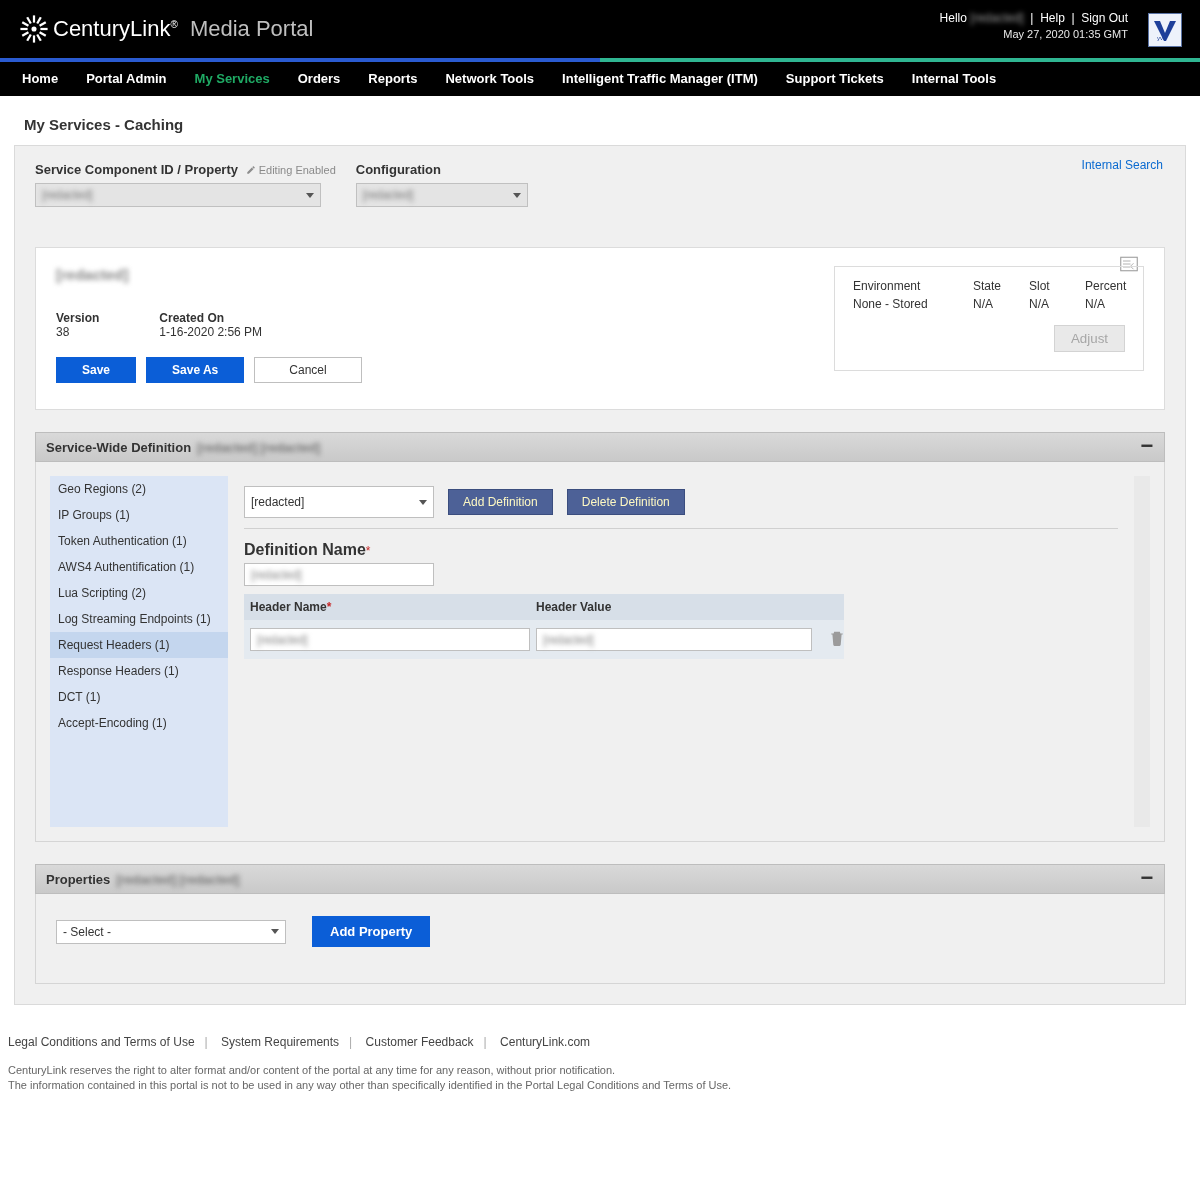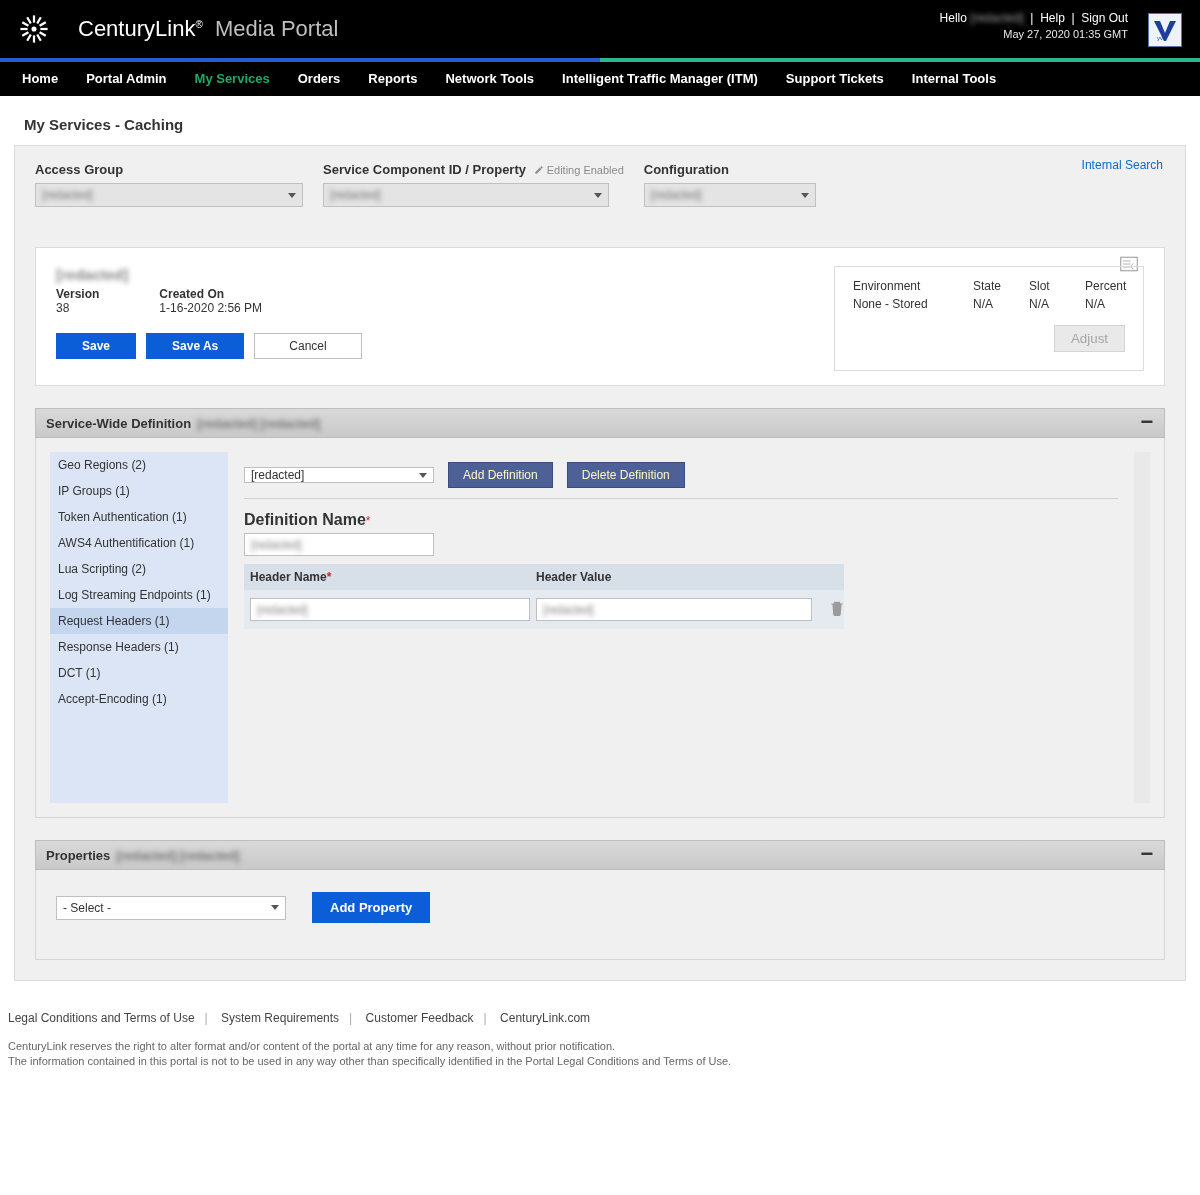--- a/index.html
+++ b/index.html
@@ -1,20 +1,20 @@
 <!DOCTYPE html>
 <html><head>
 <meta charset="utf-8">
 <style>
   * { box-sizing: border-box; margin: 0; padding: 0; }
   body { font-family: Arial, Helvetica, sans-serif; font-size: 12px; color: #333; background: #fff; width: 1200px; }
 
   
   .topbar { background: #000; height: 58px; display: flex; align-items: center; padding: 0 18px; color: #fff; position: relative; }
-  .logo-wrap { display: flex; align-items: center; gap: 28px; }
+  .logo-wrap { display: flex; align-items: center; gap: 3px; }
   .burst { width: 32px; height: 32px; border-radius: 50%; position: relative; }
   .brand { font-size: 22px; color: #fff; }
   .brand .tm { font-size: 10px; vertical-align: super; }
   .brand .sub { color: #bfbfbf; font-weight: 300; margin-left: 6px; }
   .top-right { position: absolute; right: 18px; top: 10px; text-align: right; font-size: 12px; }
   .top-right .row1 { margin-bottom: 3px; }
   .top-right a { color: #fff; text-decoration: none; }
   .top-right .name { color:#9c9c9c; filter: blur(2.5px); }
   .top-right .ts { font-size: 11px; color: #e8e8e8; }
   .top-right-block { display:flex; align-items:flex-start; }
@@ -38,21 +38,21 @@
   .selector-col .lbl { font-weight: bold; font-size: 13px; margin-bottom: 6px; display:block; }
   .selector-col .lbl .enabled { font-weight: normal; color: #8a8a8a; font-size: 11px; margin-left:4px;}
   .dropdown { background: #e4e4e4; border: 1px solid #c0c0c0; height: 24px; display:flex; align-items:center; justify-content:space-between; padding: 0 6px; color:#9c9c9c; cursor:pointer;}
   .dropdown .caret { width:0; height:0; border-left:4px solid transparent; border-right:4px solid transparent; border-top:5px solid #555; }
   .dropdown .blurv { filter: blur(2.5px); color:#7a7a7a; letter-spacing:-0.3px; }
   .w1 { width: 268px; } .w2 { width: 286px; } .w3 { width: 172px; }
 
   .cfg-box { background: #fff; border: 1px solid #dcdcdc; margin-top: 40px; padding: 18px 20px 26px 20px; position:relative; }
   .cfg-title { font-size: 15px; font-weight: bold; color:#888; filter: blur(2.5px); margin-bottom: 4px;}
   .meta-row { display:flex; gap: 60px; margin-top: 2px; }
-  .meta-col .mlbl { font-weight:bold; font-size:12px; }
+  .meta-col .mlbl { font-weight:bold; font-size:12px;margin-top:24px; }
   .btn-row { display:flex; gap: 10px; margin-top: 18px; }
   .btn { height: 26px; padding: 0 26px; border:none; cursor:pointer; font-size:12px; font-weight:bold; }
   .btn-primary { background:#0b5ed7; color:#fff; }
   .btn-default { background:#fff; color:#333; border:1px solid #bfbfbf; font-weight:normal; padding:0 34px; }
 
   .env-box { position:absolute; right: 20px; top: 18px; border:1px solid #dcdcdc; padding: 12px 18px 18px 18px; width: 310px; }
   .env-grid { display:grid; grid-template-columns: 110px 46px 46px 60px; gap: 4px 10px; font-size:12px;}
   .env-grid .h { font-weight:normal; }
   .adjust-btn { background:#e9e9e9; color:#a6a6a6; border:1px solid #d3d3d3; padding: 5px 16px; margin-top: 14px; float:right; cursor:default;}
   .note-icon-real { position:absolute; right: 26px; top: 8px; color:#9a9a9a; }
@@ -63,21 +63,21 @@
   .section-bar .collapse { position:absolute; right:10px; font-size:22px; line-height:10px; font-weight:bold; color:#333; height:12px; width:14px; text-align:center; cursor:pointer;}
 
   .section-body { border:1px solid #d5d5d5; border-top:none; background:#f0f0f0; padding: 14px; display:flex; min-height: 380px; position:relative;}
   .sidemenu { width: 178px; background:#dbe5f5; }
   .sidemenu .item { padding: 6px 8px; font-size:12px; color:#333; cursor:pointer; }
   .sidemenu .item.active { background:#c4d6ee; }
 
   .def-pane { flex:1; background:#f0f0f0; padding: 10px 16px 10px 16px; position:relative; border-right: 16px solid #e9e9e9; }
 
   .def-top { display:flex; gap: 14px; align-items:center; margin-bottom: 6px;}
-  .select-white { background:#fff; border:1px solid #bfbfbf; height:16px; width: 190px; display:flex; align-items:center; justify-content:space-between; padding: 0 6px; cursor:pointer;gap:29px;}
+  .select-white { background:#fff; border:1px solid #bfbfbf; height:32px; width: 190px; display:flex; align-items:center; justify-content:space-between; padding: 0 6px; cursor:pointer;gap:29px;}
   .select-white .caret { width:0; height:0; border-left:4px solid transparent; border-right:4px solid transparent; border-top:5px solid #555; }
   .btn-slate { background:#4d6197; color:#fef9c3; border:1px solid #3b4d7e; padding: 5px 14px; font-size:12px; cursor:pointer;}
   .hr { border:none; border-top:1px solid #d0d0d0; margin: 10px 0 12px 0; }
 
   .form-lbl { font-weight:bold; font-size:16px; }
   .req { color:#c62828; }
   .txtin { background:#fff; border:1px solid #bfbfbf; height:23px; padding:0 6px; display:flex; align-items:center; }
   .txtin .blurv { filter: blur(2.5px); color:#888; letter-spacing:-0.3px;}
 
   .add-right { display:flex; justify-content:flex-end; margin: 28px 168px 0 0; }
@@ -187,27 +187,20 @@
   <a>Internal Tools</a>
 </div>
 
 <div class="page">
   <div class="page-title">My Services - Caching</div>
 
   <div class="panel">
     <span class="internal-link">Internal Search</span>
 
     <div class="selector-row">
-      <div class="selector-col">
-        <span class="lbl">Access Group</span>
-        <div class="dropdown w1">
-          <span class="blurv">[redacted]</span>
-          <span class="caret"></span>
-        </div>
-      </div>
       <div class="selector-col">
         <span class="lbl">
           <span>Service Component ID / Property</span>
           <span class="enabled">
             <svg style="vertical-align:-1px" width="10" height="10" viewBox="0 0 24 24">
                 <path fill="#8d8d8d" d="M3 17.25V21h3.75L17.81 9.94l-3.75-3.75L3 17.25zM20.71 7.04a1 1 0 0 0 0-1.41l-2.34-2.34a1 1 0 0 0-1.41 0l-1.83 1.83 3.75 3.75 1.83-1.83z"></path>
               </svg>
             <span>Editing Enabled</span>
           </span>
         </span>

